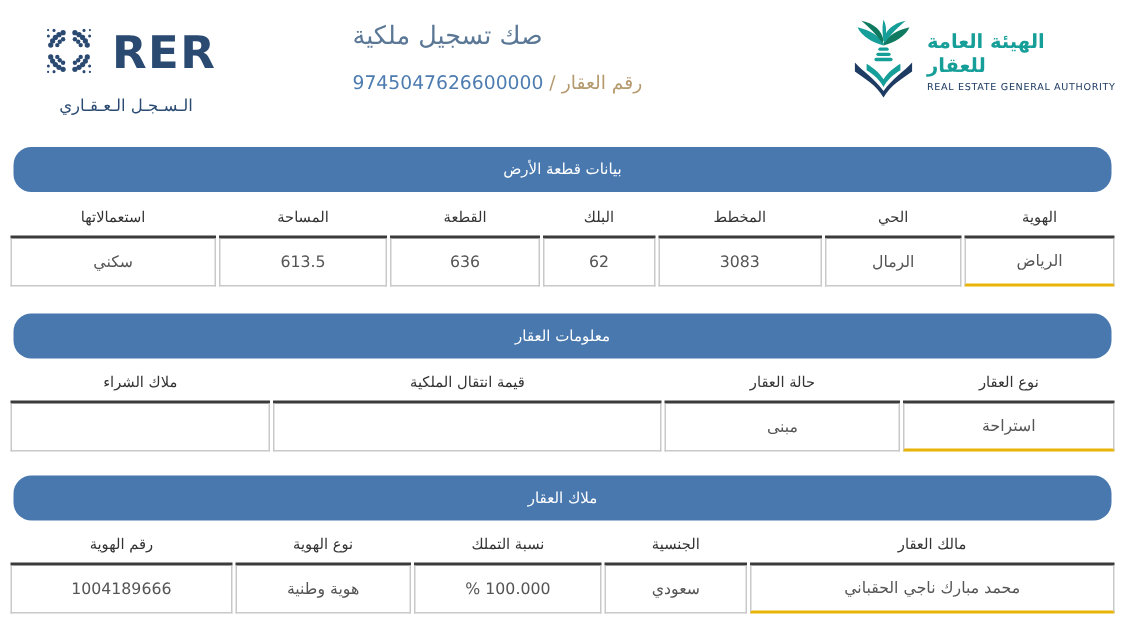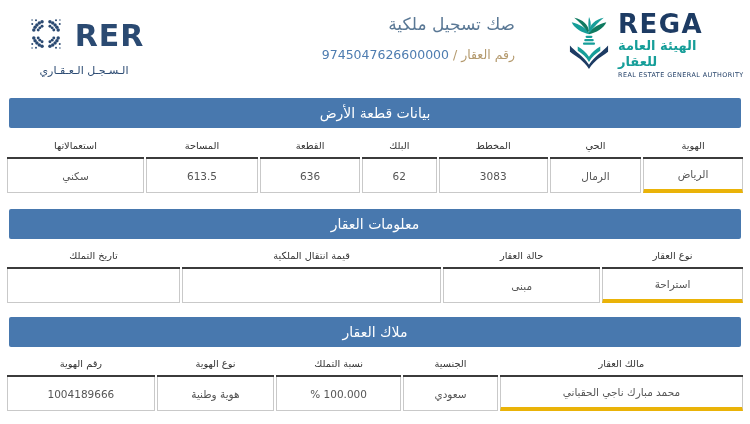--- a/index.html
+++ b/index.html
@@ -8,37 +8,37 @@
     background:#ffffff; overflow:hidden;
     font-family:"DejaVu Sans", sans-serif;
   }
 
   
   .logo-rer { position:absolute; left:16px; top:12px; width:136px; }
   .rer-top { display:flex; align-items:center; gap:7px; justify-content:center; }
   .rer-name { font-size:30px; font-weight:bold; color:#2b4a72; letter-spacing:1px; line-height:1; }
   .rer-arabic { margin-top:4px; text-align:center; color:#2b4a72; font-size:11px; letter-spacing:1px; }
 
-  .title-block { position:absolute; left:235px; top:14px; width:280px; text-align:right; }
+  .title-block { position:absolute; left:235px; top:14px; width:280px; text-align:left; }
   .doc-title { color:#5a7895; font-size:17px; }
   .doc-subtitle { margin-top:13px; font-size:12.5px; direction:rtl; }
   .pn-label { color:#b49a6e; }
   .pn-value { color:#4d7cb0; direction:ltr; unicode-bidi:embed; }
 
   .logo-rega { position:absolute; right:14px; top:11px; display:flex; align-items:center; gap:3px; }
   .rega-text { display:flex; flex-direction:column; width:118px; }
   .rega-name { font-size:26px; font-weight:bold; color:#1d3b63; letter-spacing:1.5px; line-height:1; }
   .rega-arabic { color:#169e99; font-size:13px; font-weight:bold; text-align:left; direction:rtl; margin-top:1px; line-height:1.2; }
   .rega-english { color:#1d3b63; font-size:6.4px; letter-spacing:0.45px; margin-top:2px; white-space:nowrap; }
 
   
   .section-bar {
     position:absolute; left:9px; width:732px; height:30px;
-    background:#4878ae; border-radius:2px; color:#ffffff;
-    display:flex; align-items:center; justify-content:center; font-size:14px;
+    background:#4878ae; border-radius:12px; color:#ffffff;
+    display:flex; align-items:center; justify-content:center; font-size:10px;
   }
   #bar-land { top:98px; }  #bar-info { top:209px; }  #bar-owners { top:317px; }
 
   
   table.data-table {
     position:absolute; left:5px; width:740px;
     border-collapse:separate; border-spacing:2px 0;
     table-layout:fixed; direction:rtl;
   }
   #table-land { top:134px; }  #table-info { top:244px; }  #table-owners { top:352px; }
@@ -47,21 +47,21 @@
     border-bottom:2px solid #3b3b3b;
     color:#333; font-size:9.8px; font-weight:normal;
     text-align:center; vertical-align:middle; white-space:nowrap; overflow:hidden;
   }
   .data-table td {
     height:30px; padding:0 2px;
     border:1px solid #c9c9c9; border-top:none;
     color:#555; font-size:10.5px; text-align:center; vertical-align:middle;
     white-space:nowrap; overflow:hidden;
   }
-  .data-table td:first-child { border-bottom:4px solid #eab308; }
+  .data-table td:first-child { border-bottom:2px solid #eab308; }
   .ltr { direction:ltr; unicode-bidi:embed; }
 </style>
 </head>
 <body>
 
 <div class="page">
 
   <div class="logo-rer">
     <div class="rer-top">
       <span>
@@ -139,21 +139,20 @@
 
         <rect x="26" y="22.5" width="8" height="2.6" rx="1.3" fill="#169e99"></rect>
         <rect x="24.5" y="26.5" width="11" height="2.6" rx="1.3" fill="#169e99"></rect>
         <rect x="23" y="30.5" width="14" height="2.6" rx="1.3" fill="#169e99"></rect>
 
         <path d="M8,34 C14,41 23,46 30,56 C37,46 46,41 52,34 L52,41 C44,47 36,51 30,61 C24,51 16,47 8,41 Z" fill="#1d3b63"></path>
         <path d="M17,35 C22,38 27,42 30,47 C33,42 38,38 43,35 L43,40 C38,43 33,47 30,53 C27,47 22,43 17,40 Z" fill="#169e99"></path>
       </svg>
     </span>
     <div class="rega-text">
-      <span class="rega-name">REGA</span>
       <span class="rega-arabic">الهيئة العامة للعقار</span>
       <span class="rega-english">REAL ESTATE GENERAL AUTHORITY</span>
     </div>
   </div>
 
   <div id="bar-land" class="section-bar">بيانات قطعة الأرض</div>
   <table id="table-land" class="data-table">
     <colgroup>
       <col style="width:13.8%">
         <col style="width:12.6%">
@@ -191,21 +190,21 @@
       <col style="width:19.3%">
         <col style="width:21.5%">
         <col style="width:35.5%">
         <col style="width:23.7%">
     </colgroup>
     <tbody>
         <tr>
       <th>نوع العقار</th>
       <th>حالة العقار</th>
       <th>قيمة انتقال الملكية</th>
-      <th>تاريخ التملك</th>
+      <th>ملاك الشراء</th>
     </tr>
     <tr>
       <td>استراحة</td>
       <td>مبنى</td>
       <td></td>
       <td></td>
     </tr>
   </tbody>
     </table>
 

